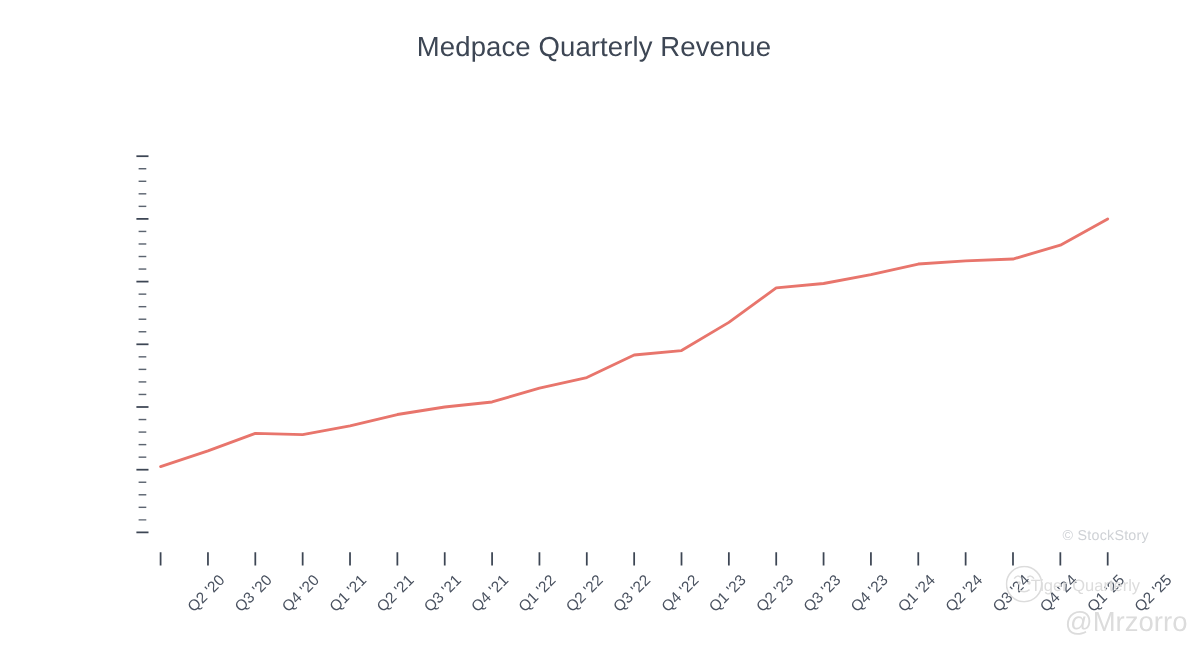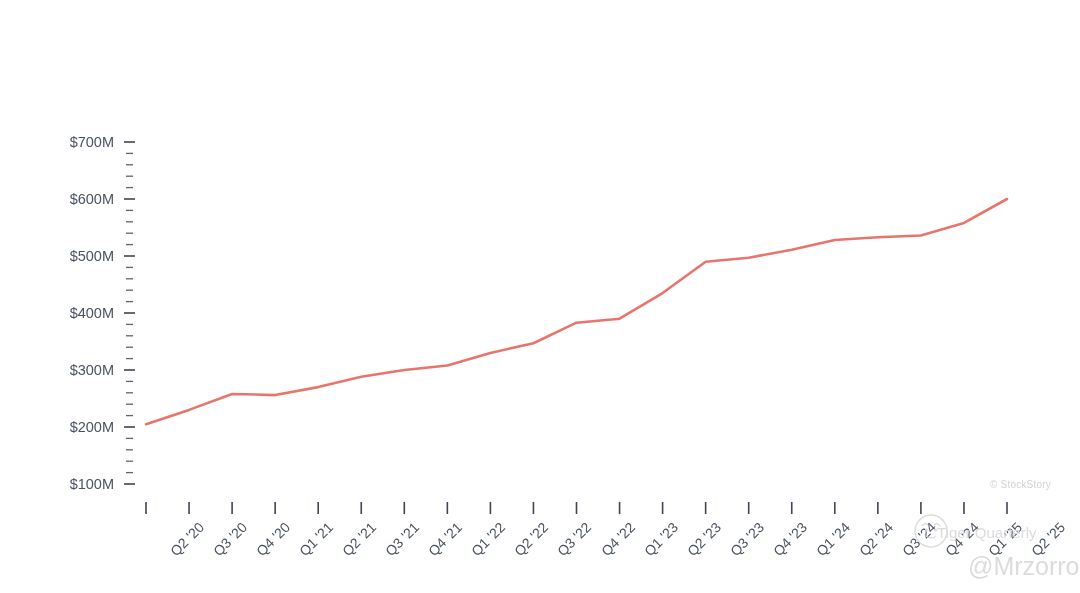--- a/index.html
+++ b/index.html
@@ -104,25 +104,24 @@
     transform-origin: right top;
     transform: rotate(-45deg);
     text-align: right;
   }
 
   
   .stockstory {
     position: absolute;
     left: 966px;
     top: 479px;
-    font-size: 10px;
+    font-size: 13px;
     color: #cfd2d6;
     white-space: nowrap;
     letter-spacing: 0.2px;
-    margin-left: 24px;
   }
   .wm-tiger-text {
     position: absolute;
     left: 937px;
     top: 524px;
     font-size: 15px;
     color: #dcdcdc;
     white-space: nowrap;
   }
   .wm-handle {
@@ -139,20 +138,21 @@
     top: 514px;
     width: 34px;
     height: 34px;
   }
 </style>
 </head>
 <body>
 
 <div id="chart-root">
 
+  <div class="chart-title">Medpace Quarterly Revenue</div>
 
 
   <div class="plot">
     <svg id="plot-svg" width="1080" height="593">
         <line x1="124" y1="142" x2="135" y2="142" stroke="#3d4654" stroke-width="1.6"></line>
         <line x1="124" y1="199" x2="135" y2="199" stroke="#3d4654" stroke-width="1.6"></line>
         <line x1="124" y1="256" x2="135" y2="256" stroke="#3d4654" stroke-width="1.6"></line>
         <line x1="124" y1="313" x2="135" y2="313" stroke="#3d4654" stroke-width="1.6"></line>
         <line x1="124" y1="370" x2="135" y2="370" stroke="#3d4654" stroke-width="1.6"></line>
         <line x1="124" y1="427" x2="135" y2="427" stroke="#3d4654" stroke-width="1.6"></line>
@@ -199,29 +199,20 @@
         <line x1="791.75" y1="502" x2="791.75" y2="514" stroke="#3d4654" stroke-width="1.6"></line>
         <line x1="834.8" y1="502" x2="834.8" y2="514" stroke="#3d4654" stroke-width="1.6"></line>
         <line x1="877.8499999999999" y1="502" x2="877.8499999999999" y2="514" stroke="#3d4654" stroke-width="1.6"></line>
         <line x1="920.9" y1="502" x2="920.9" y2="514" stroke="#3d4654" stroke-width="1.6"></line>
         <line x1="963.9499999999999" y1="502" x2="963.9499999999999" y2="514" stroke="#3d4654" stroke-width="1.6"></line>
         <line x1="1007" y1="502" x2="1007" y2="514" stroke="#3d4654" stroke-width="1.6"></line>
         <polyline points="146.00,424.15 189.05,409.90 232.10,393.94 275.15,395.08 318.20,387.10 361.25,376.84 404.30,370.00 447.35,365.44 490.40,352.90 533.45,343.21 576.50,322.69 619.55,318.70 662.60,293.05 705.65,261.70 748.70,257.71 791.75,249.73 834.80,240.04 877.85,237.19 920.90,235.48 963.95,222.94 1007.00,199.00" fill="none" stroke="#e8756c" stroke-width="2.6" stroke-linejoin="round" stroke-linecap="round"></polyline>
       </svg>
   </div>
 
-  <div class="yaxis-labels" id="yaxis-labels">
-      <div class="ytick-label" style="top: 142px;">$700M</div>
-      <div class="ytick-label" style="top: 199px;">$600M</div>
-      <div class="ytick-label" style="top: 256px;">$500M</div>
-      <div class="ytick-label" style="top: 313px;">$400M</div>
-      <div class="ytick-label" style="top: 370px;">$300M</div>
-      <div class="ytick-label" style="top: 427px;">$200M</div>
-      <div class="ytick-label" style="top: 484px;">$100M</div>
-    </div>
 
   <div class="xaxis-labels" id="xaxis-labels">
       <div class="xtick-label" style="left: 155px; top: 519px;">Q2 '20</div>
       <div class="xtick-label" style="left: 198.05px; top: 519px;">Q3 '20</div>
       <div class="xtick-label" style="left: 241.1px; top: 519px;">Q4 '20</div>
       <div class="xtick-label" style="left: 284.15px; top: 519px;">Q1 '21</div>
       <div class="xtick-label" style="left: 327.2px; top: 519px;">Q2 '21</div>
       <div class="xtick-label" style="left: 370.25px; top: 519px;">Q3 '21</div>
       <div class="xtick-label" style="left: 413.3px; top: 519px;">Q4 '21</div>
       <div class="xtick-label" style="left: 456.35px; top: 519px;">Q1 '22</div>

